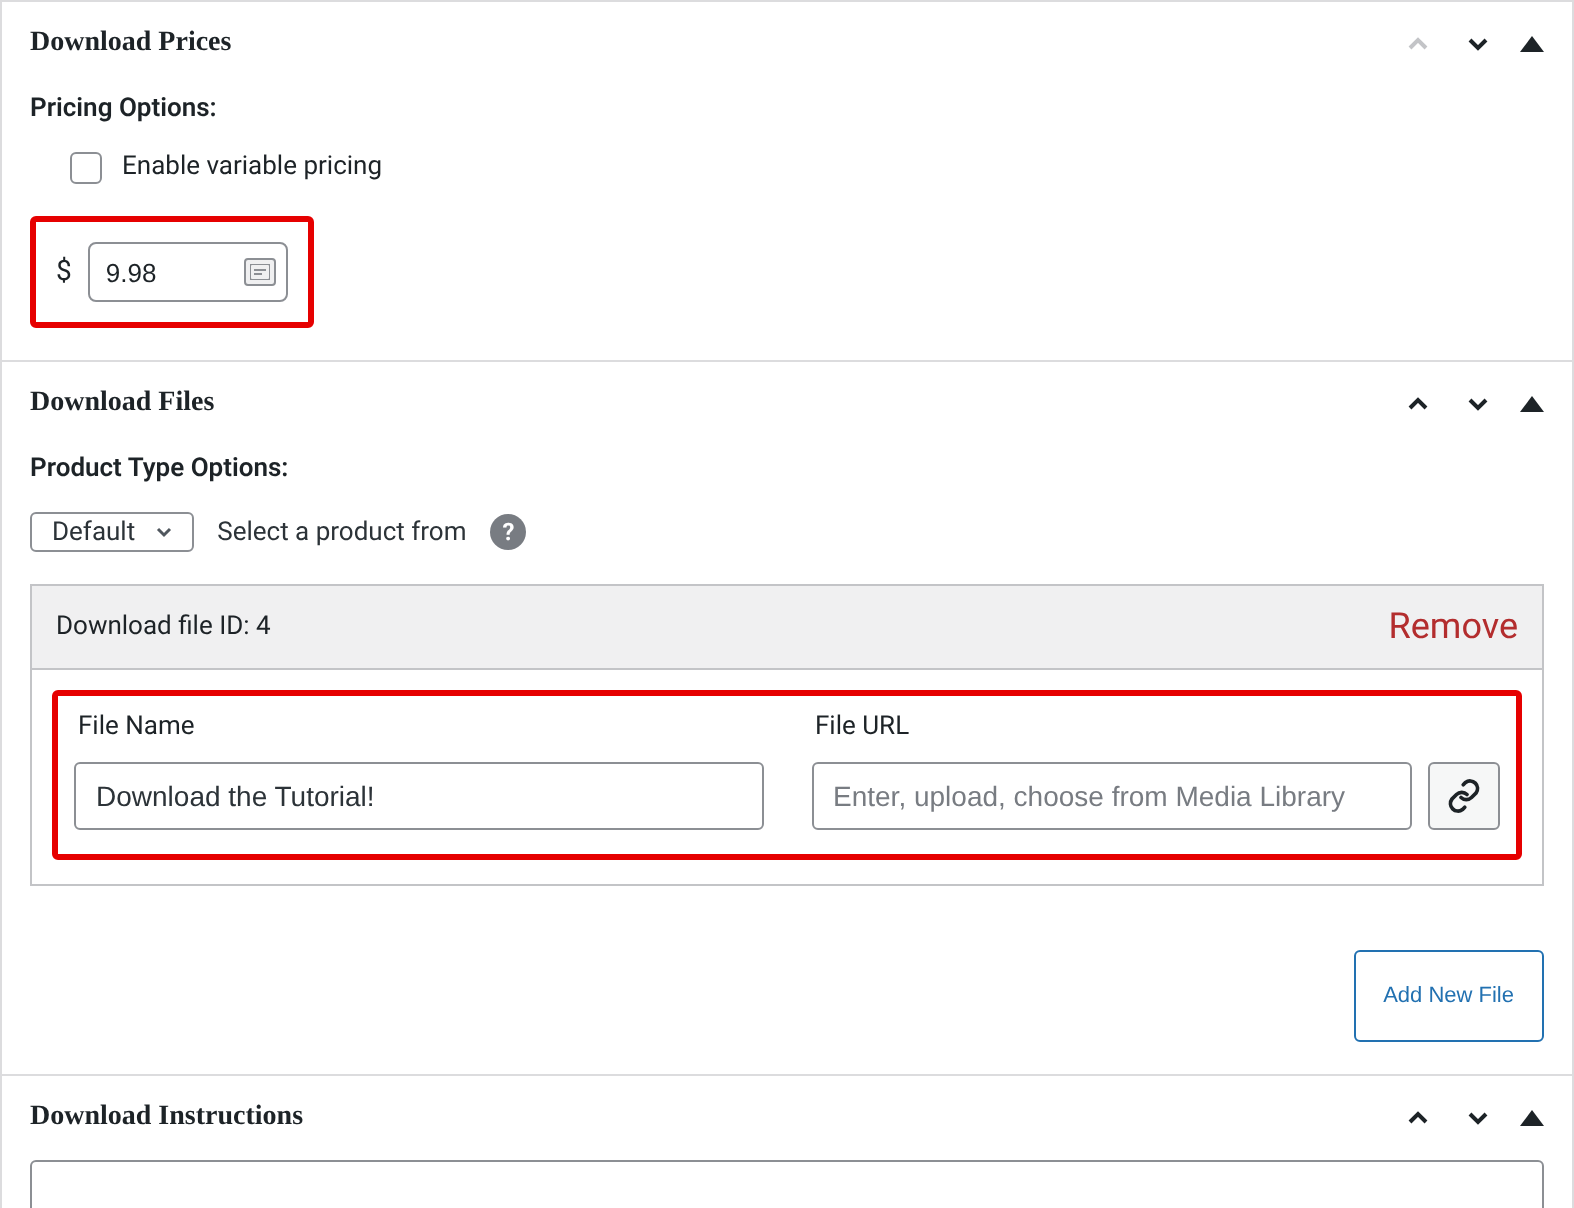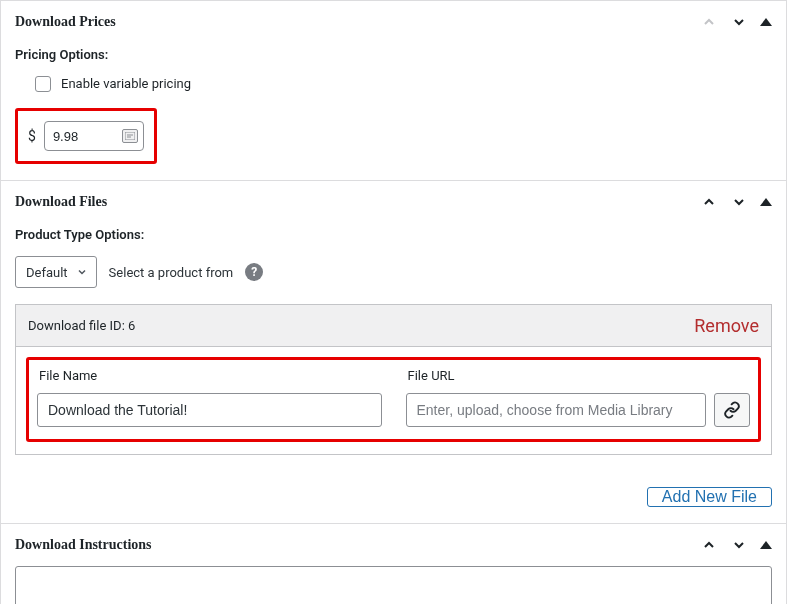--- a/index.html
+++ b/index.html
@@ -93,21 +93,21 @@
       border: 1px solid #8c8f94;
       border-radius: 2px;
       background: #f0f0f1;
       display: flex; align-items: center; justify-content: center;
     }
     .pt-row {
       display: flex; align-items: center; gap: 12px;
       margin-bottom: 16px;
     }
     .select {
-      height: 32px;
+      height: 20px;
       border: 1px solid #8c8f94;
       border-radius: 3px;
       padding: 0 28px 0 10px;
       font-size: 13px;
       color: #2c3338;
       background: #fff;
       position: relative;
       display: inline-flex; align-items: center;
       cursor: pointer;
     }
@@ -156,22 +156,22 @@
     }
     .btn-row {
       display: flex; justify-content: flex-end;
       padding: 16px 14px 16px 14px;
     }
     .btn-outline {
       border: 1px solid #2271b1;
       color: #2271b1;
       background: #fff;
       border-radius: 3px;
-      padding: 0 14px;
-      font-size: 16px;
+      padding: 16px 14px;
+      font-size: 11px;
       cursor: pointer;
     }
     .instructions-box {
       margin: 0 14px 14px 14px;
       height: 42px;
       border: 1px solid #8c8f94;
       border-radius: 3px;
       background: #fff;
     }
     svg { display: block; }
@@ -247,21 +247,21 @@
               <polyline points="6 9 12 15 18 9"></polyline>
             </svg>
         </span>
       </div>
       <span class="pt-label">Select a product from</span>
       <span class="help">?</span>
     </div>
 
     <div class="file-block">
       <div class="file-head">
-        <span class="fid">Download file ID: 6</span>
+        <span class="fid">Download file ID: 4</span>
         <span class="remove-link">Remove</span>
       </div>
       <div class="file-body">
         <div class="redbox">
           <div class="file-cols">
             <div class="file-col">
               <span class="file-lbl">File Name</span>
               <input class="txt" type="text" value="Download the Tutorial!" style="">
             </div>
             <div class="file-col">

